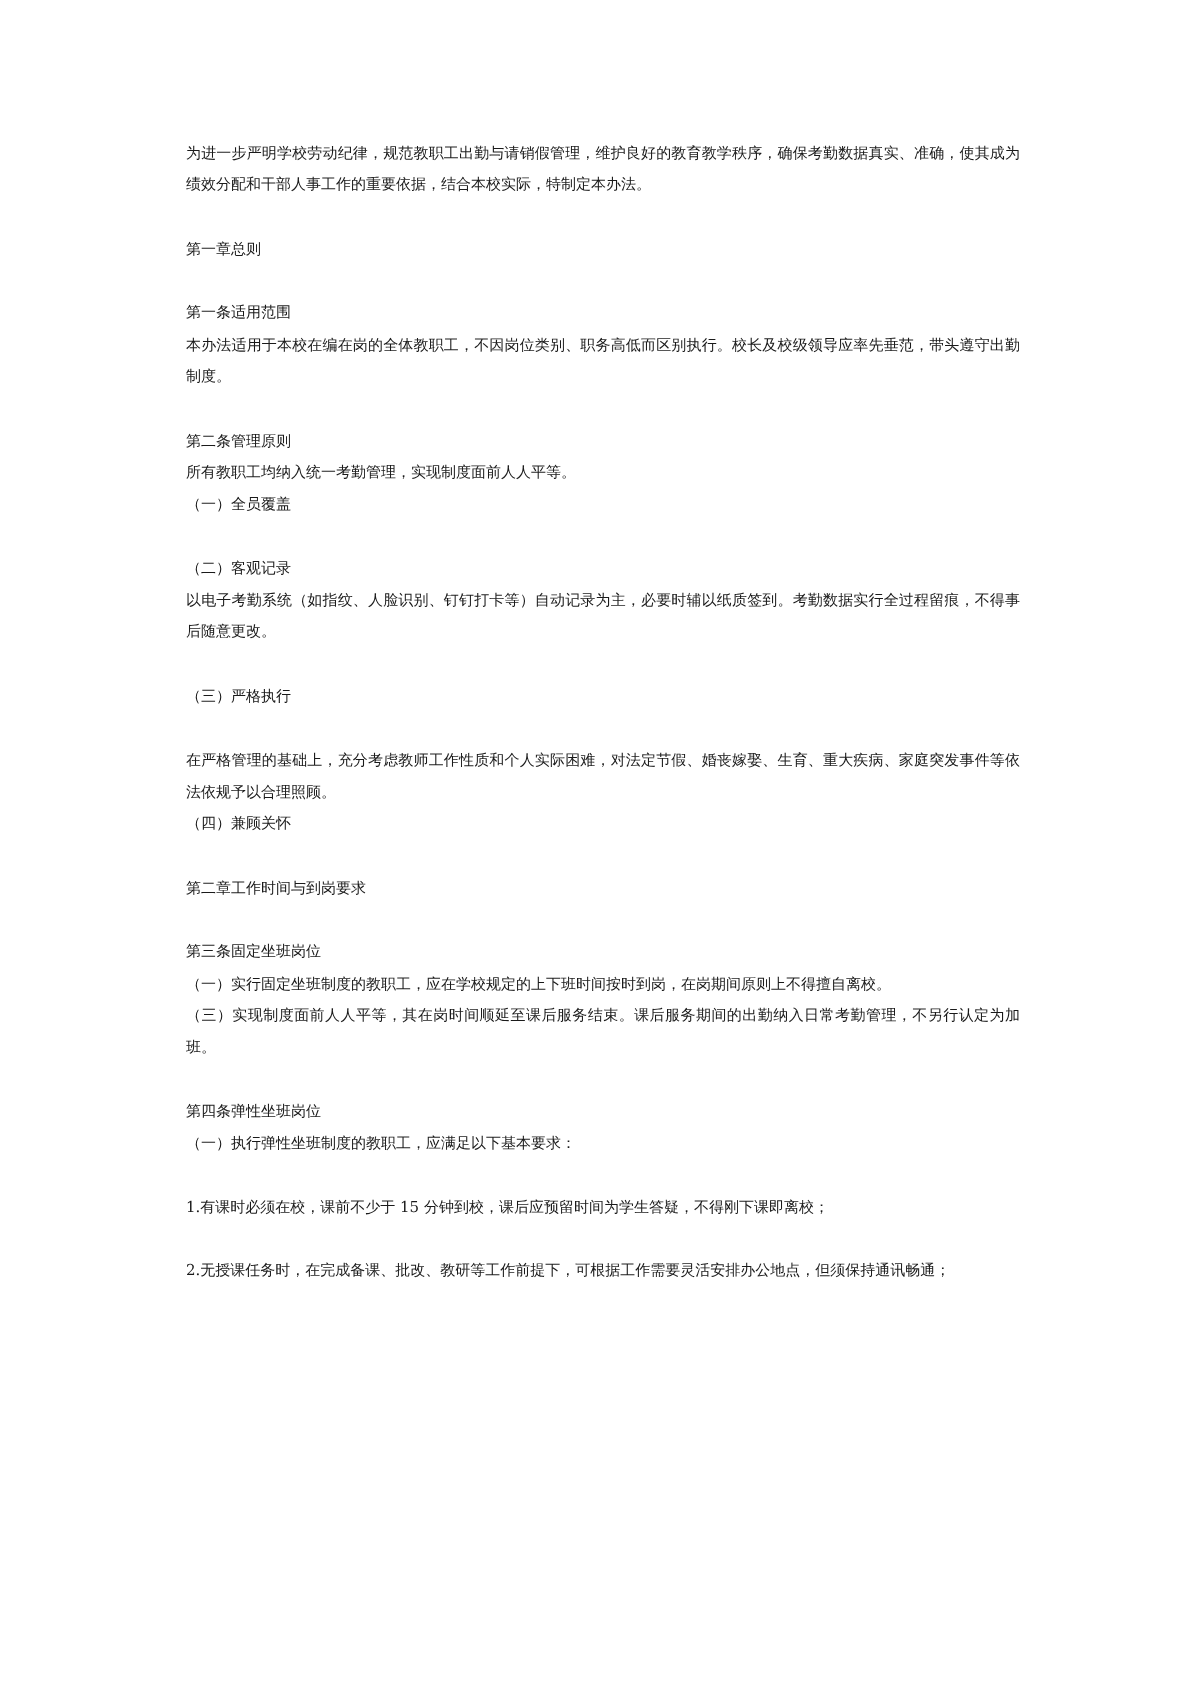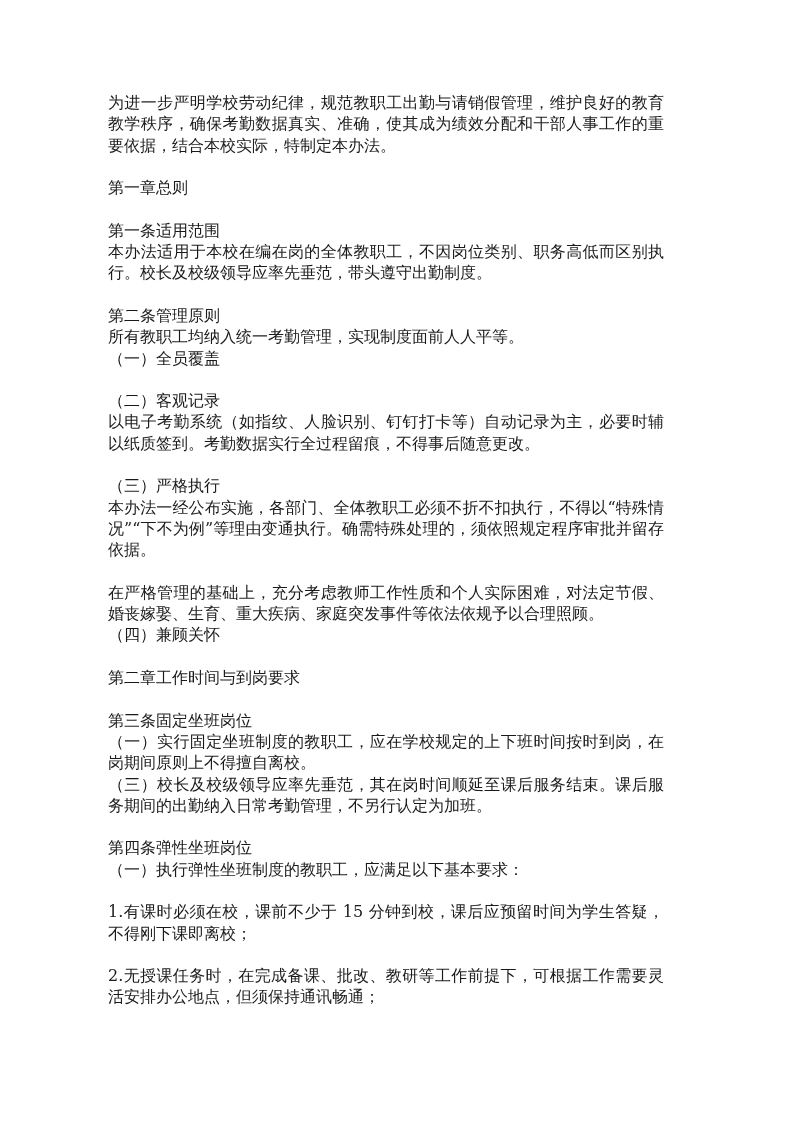--- a/index.html
+++ b/index.html
@@ -1,20 +1,20 @@
 <!DOCTYPE html>
 <html><head>
 <meta charset="utf-8">
 <style>
   html, body { margin: 0; padding: 0; background: #ffffff; }
   body { width: 793px; height: 1122px; overflow: hidden; position: relative; }
   .page {
-    position: absolute; left: 108px; top: 92px; width: 556px;
+    position: absolute; left: 124px; top: 92px; width: 556px;
     font-family: "DejaVu Serif", "Liberation Serif", serif;
-    font-size: 16px; line-height: 21.3px; color: #1a1a1a;
+    font-size: 10px; line-height: 21.3px; color: #1a1a1a;
   }
   .p { margin: 0; text-align: justify; }
   .gap { height: 21.3px; }
   .blank { display: inline-block; width: 34px; border-bottom: 1px solid #1a1a1a; height: 14px; vertical-align: baseline; }
 </style>
 </head>
 <body>
 
 <div class="page">
   <p class="p">为进一步严明学校劳动纪律，规范教职工出勤与请销假管理，维护良好的教育教学秩序，确保考勤数据真实、准确，使其成为绩效分配和干部人事工作的重要依据，结合本校实际，特制定本办法。</p>
@@ -25,30 +25,29 @@
   <p class="p">本办法适用于本校在编在岗的全体教职工，不因岗位类别、职务高低而区别执行。校长及校级领导应率先垂范，带头遵守出勤制度。</p>
   <div class="gap"></div>
   <p class="p">第二条管理原则</p>
   <p class="p">所有教职工均纳入统一考勤管理，实现制度面前人人平等。</p>
   <p class="p">（一）全员覆盖</p>
   <div class="gap"></div>
   <p class="p">（二）客观记录</p>
   <p class="p">以电子考勤系统（如指纹、人脸识别、钉钉打卡等）自动记录为主，必要时辅以纸质签到。考勤数据实行全过程留痕，不得事后随意更改。</p>
   <div class="gap"></div>
   <p class="p">（三）严格执行</p>
-  <p class="p">本办法一经公布实施，各部门、全体教职工必须不折不扣执行，不得以“特殊情况”“下不为例”等理由变通执行。确需特殊处理的，须依照规定程序审批并留存依据。</p>
   <div class="gap"></div>
   <p class="p">在严格管理的基础上，充分考虑教师工作性质和个人实际困难，对法定节假、婚丧嫁娶、生育、重大疾病、家庭突发事件等依法依规予以合理照顾。</p>
   <p class="p">（四）兼顾关怀</p>
   <div class="gap"></div>
   <p class="p">第二章工作时间与到岗要求</p>
   <div class="gap"></div>
   <p class="p">第三条固定坐班岗位</p>
   <p class="p">（一）实行固定坐班制度的教职工，应在学校规定的上下班时间按时到岗，在岗期间原则上不得擅自离校。</p>
-  <p class="p">（三）校长及校级领导应率先垂范，其在岗时间顺延至课后服务结束。课后服务期间的出勤纳入日常考勤管理，不另行认定为加班。</p>
+  <p class="p">（三）实现制度面前人人平等，其在岗时间顺延至课后服务结束。课后服务期间的出勤纳入日常考勤管理，不另行认定为加班。</p>
   <div class="gap"></div>
   <p class="p">第四条弹性坐班岗位</p>
   <p class="p">（一）执行弹性坐班制度的教职工，应满足以下基本要求：</p>
   <div class="gap"></div>
   <p class="p">1.有课时必须在校，课前不少于 15 分钟到校，课后应预留时间为学生答疑，不得刚下课即离校；</p>
   <div class="gap"></div>
   <p class="p">2.无授课任务时，在完成备课、批改、教研等工作前提下，可根据工作需要灵活安排办公地点，但须保持通讯畅通；</p>
 </div>
 
 </body></html>

